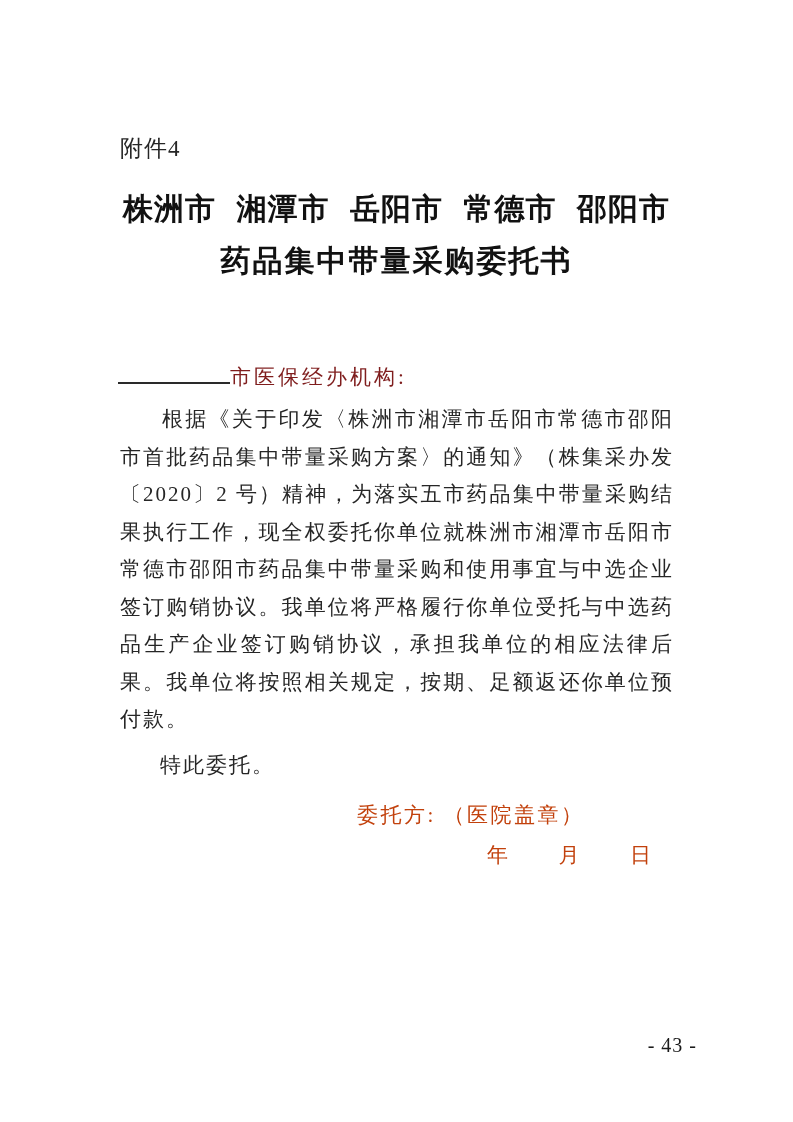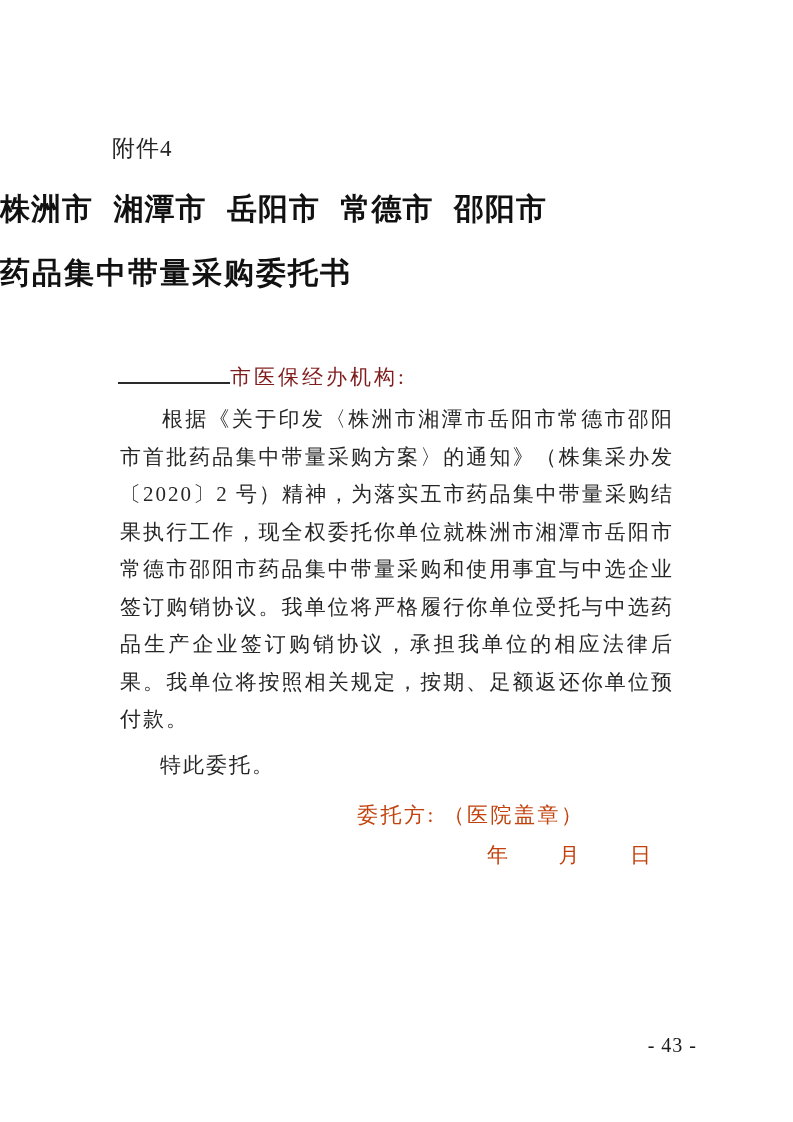--- a/index.html
+++ b/index.html
@@ -15,47 +15,47 @@
     font-family: "Liberation Serif", "DejaVu Serif", serif;
     color: #1c1c1c;
   }
   .page {
     position: absolute;
     inset: 0;
     background: #ffffff;
   }
   .attachment-label {
     position: absolute;
-    left: 112px;
+    left: 120px;
     top: 133px;
     font-size: 23px;
     letter-spacing: 1px;
     color: #262626;
   }
   .doc-title {
     position: absolute;
     left: 0;
     right: 0;
     top: 191px;
-    text-align: left;
+    text-align: center;
     font-weight: bold;
     color: #111111;
     font-family: Liberation Serif, serif;
   }
   .doc-title .title-line-1 {
     font-size: 30px;
     letter-spacing: 1px;
     word-spacing: 12px;
     line-height: 36px;
   }
   .doc-title .title-line-2 {
     font-size: 30px;
     letter-spacing: 2px;
     line-height: 36px;
-    margin-top: 28px;
+    margin-top: 16px;
   }
   .salutation {
     position: absolute;
     left: 118px;
     top: 360px;
     font-size: 21px;
     letter-spacing: 3px;
     white-space: nowrap;
     color: #7f1d1d;
   }

